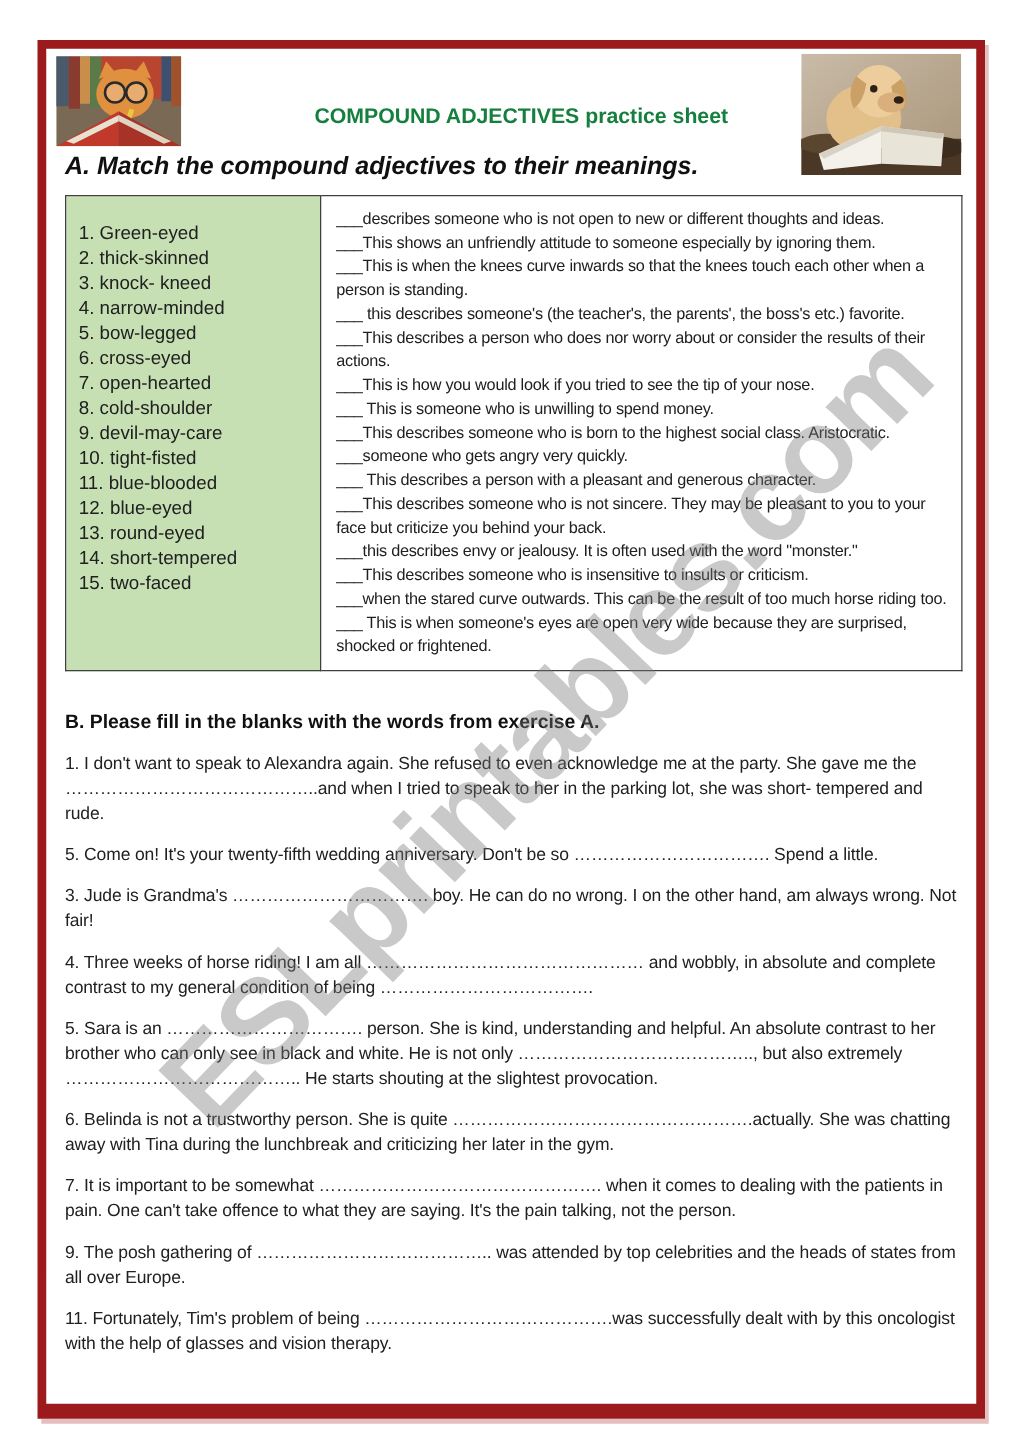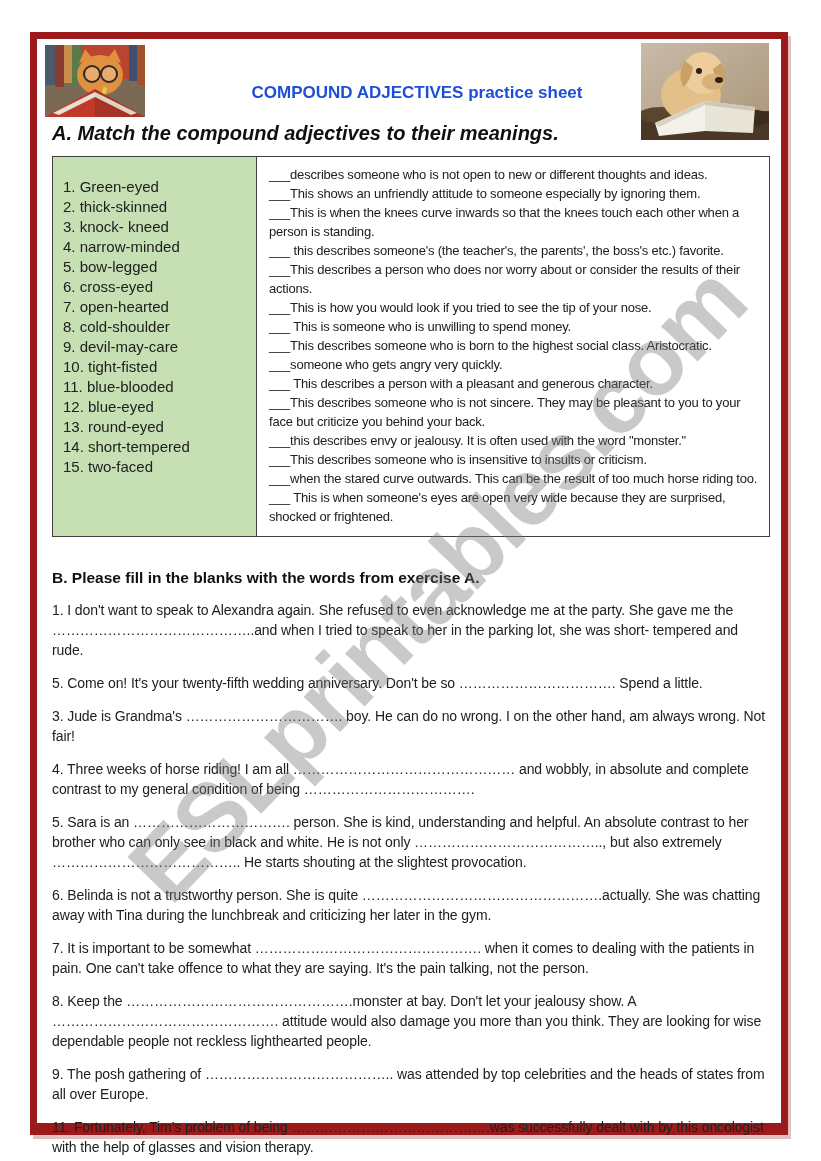--- a/index.html
+++ b/index.html
@@ -8,21 +8,21 @@
         border:7px solid #9d1a1c;border-bottom-width:12px;background:#fff;
         box-shadow:3px 4px 0 rgba(157,26,28,0.28);}
   .watermark{position:absolute;left:400px;top:545px;transform:translate(-50%,-50%) rotate(-46deg);
         font-size:96px;font-weight:bold;color:rgba(120,120,120,0.40);white-space:nowrap;
         z-index:5;pointer-events:none;letter-spacing:-2px;}
   .header{position:relative;height:70px;}
   .img-box{position:absolute;display:block;}
   .cat-img{left:8px;top:6px;width:100px;height:72px;}
   .puppy-img{right:12px;top:4px;width:128px;height:97px;z-index:2;}
   .title{position:absolute;left:16px;right:0;top:44px;text-align:center;
-        font-size:17px;font-weight:bold;color:#1d4ed8;}
+        font-size:17px;font-weight:bold;color:#15803d;}
   .heading-a{margin:13px 0 0 15px;font-size:20px;font-weight:bold;font-style:italic;color:#101010;}
   table.match{border-collapse:collapse;margin:11px 0 0 15px;width:718px;table-layout:fixed;}
   table.match td{border:1px solid #404040;vertical-align:top;box-sizing:border-box;}
   td.adj-cell{width:204px;background:#c6e0b4;padding:20px 6px 14px 10px;font-size:15px;line-height:20px;}
   td.mean-cell{background:#ffffff;padding:8px 8px 10px 12px;font-size:13px;line-height:19px;letter-spacing:-0.2px;}
   .adj-item,.meaning-item{display:block;}
   .heading-b{margin:32px 0 0 15px;font-size:15.5px;font-weight:bold;color:#101010;}
   .sentences{margin:13px 10px 0 15px;font-size:14px;line-height:20px;letter-spacing:-0.1px;}
   .sentences p{margin:0 0 13px 0;}
 </style>
@@ -133,18 +133,17 @@
 
   <div class="sentences">
 
   <p class="sentence">1. I don't want to speak to Alexandra again. She refused to even acknowledge me at the party. She gave me the ……………………………………..and when I tried to speak to her in the parking lot, she was short- tempered and rude.</p>
       <p class="sentence">5. Come on! It's your twenty-fifth wedding anniversary. Don't be so ……………………………. Spend a little.</p>
       <p class="sentence">3. Jude is Grandma's ……………………………. boy. He can do no wrong. I on the other hand, am always wrong. Not fair!</p>
       <p class="sentence">4. Three weeks of horse riding! I am all ………………………………………… and wobbly, in absolute and complete contrast to my general condition of being ……………………………….</p>
       <p class="sentence">5. Sara is an ……………………………. person. She is kind, understanding and helpful. An absolute contrast to her brother who can only see in black and white. He is not only ………………………………….., but also extremely ………………………………….. He starts shouting at the slightest provocation.</p>
       <p class="sentence">6. Belinda is not a trustworthy person. She is quite …………………………………………….actually. She was chatting away with Tina during the lunchbreak and criticizing her later in the gym.</p>
       <p class="sentence">7. It is important to be somewhat …………………………………………. when it comes to dealing with the patients in pain. One can't take offence to what they are saying. It's the pain talking, not the person.</p>
-      <p class="sentence">8. Keep the ………………………………………….monster at bay. Don't let your jealousy show. A …………………………………………. attitude would also damage you more than you think. They are looking for wise dependable people not reckless lighthearted people.</p>
       <p class="sentence">9. The posh gathering of ………………………………….. was attended by top celebrities and the heads of states from all over Europe.</p>
       <p class="sentence">11. Fortunately, Tim's problem of being …………………………………….was successfully dealt with by this oncologist with the help of glasses and vision therapy.</p>
     </div>
 
 </div>
 
 </body></html>

